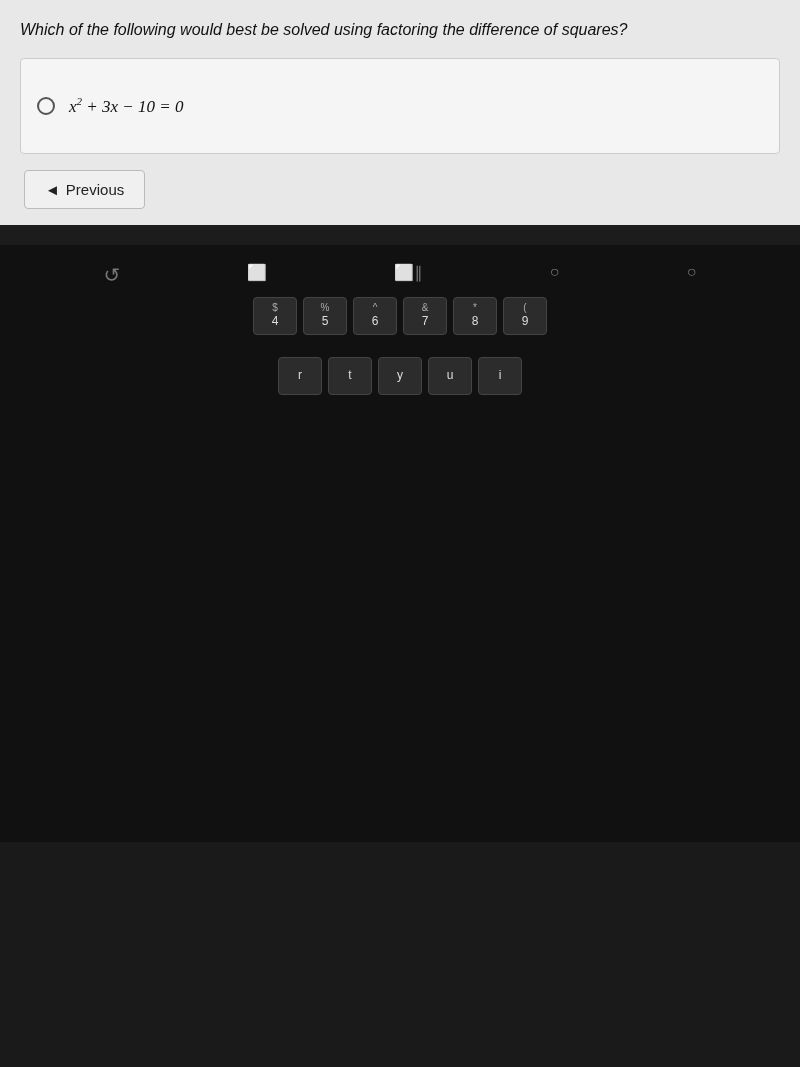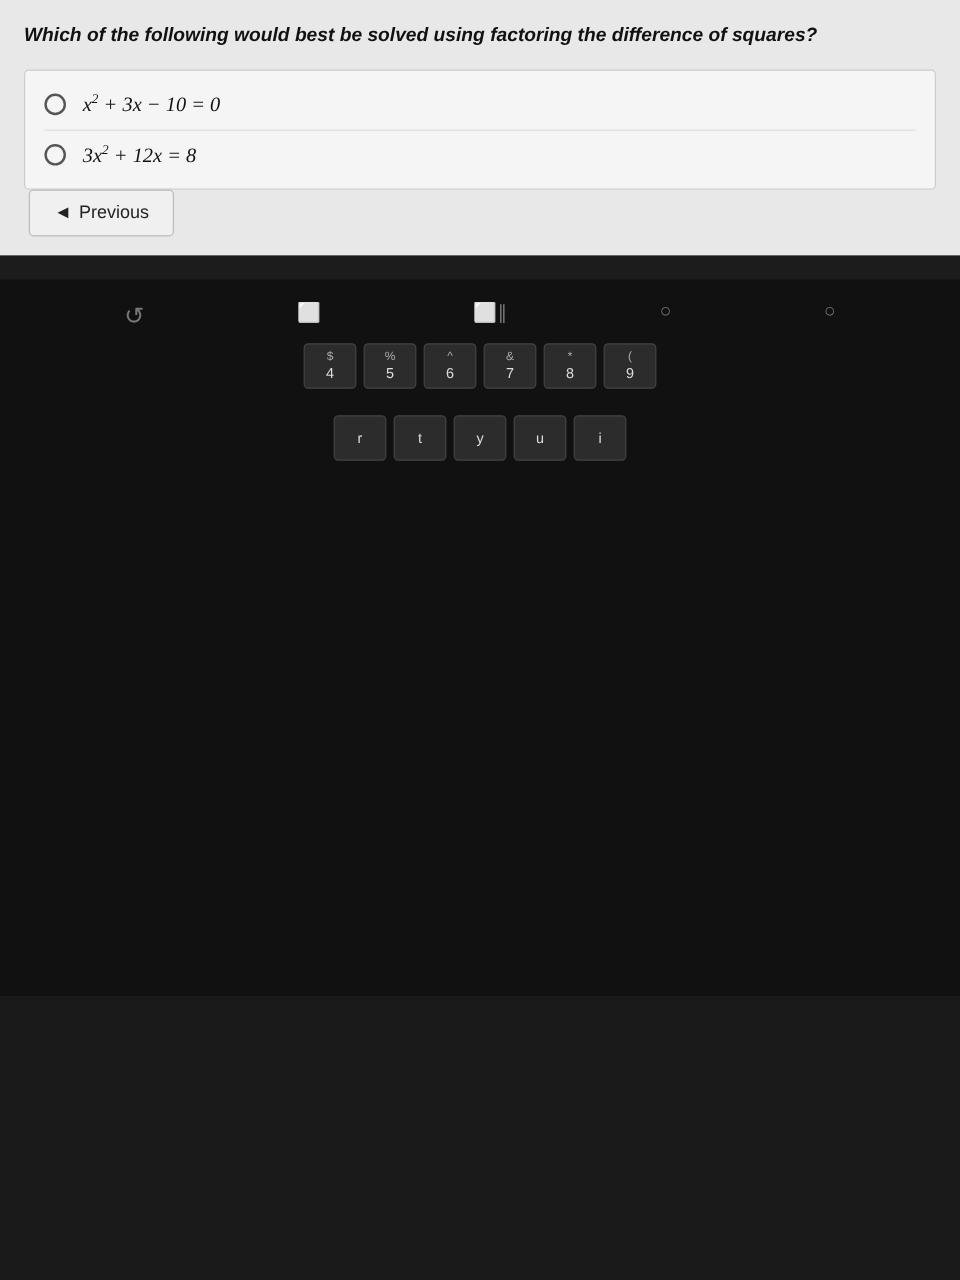--- a/index.html
+++ b/index.html
@@ -18,29 +18,28 @@
       padding: 18px 20px 16px 20px;
     }
 
     .question-text {
       font-size: 16px;
       color: #111;
       line-height: 1.5;
       margin-bottom: 16px;
       font-family: Arial, sans-serif;
       font-style: italic;
-      font-weight: bold;
     }
 
     .options-box {
       background: #f5f5f5;
       border: 1px solid #ccc;
       border-radius: 4px;
-      padding: 8px 16px;
-      margin-bottom: 0;
+      padding: 26px 16px;
+      margin-bottom: 16px;
     }
 
     .option-row {
       display: flex;
       align-items: center;
       padding: 10px 0;
       border-bottom: 1px solid #ddd;
     }
 
     .option-row:last-child {
@@ -153,26 +152,20 @@
 
   <div class="options-box">
 
     <div class="option-row">
       <span class="radio-circle"></span>
       <span class="option-label math">
         x<sup>2</sup> + 3x − 10 = 0
       </span>
     </div>
 
-    <div class="option-row">
-      <span class="radio-circle"></span>
-      <span class="option-label math">
-        3x<sup>2</sup> + 12x = 8
-      </span>
-    </div>
 
 
 
   </div>
 
   <div class="nav-row">
     <button class="nav-btn">
       <span>◄</span>
       <span>Previous</span>
     </button>

